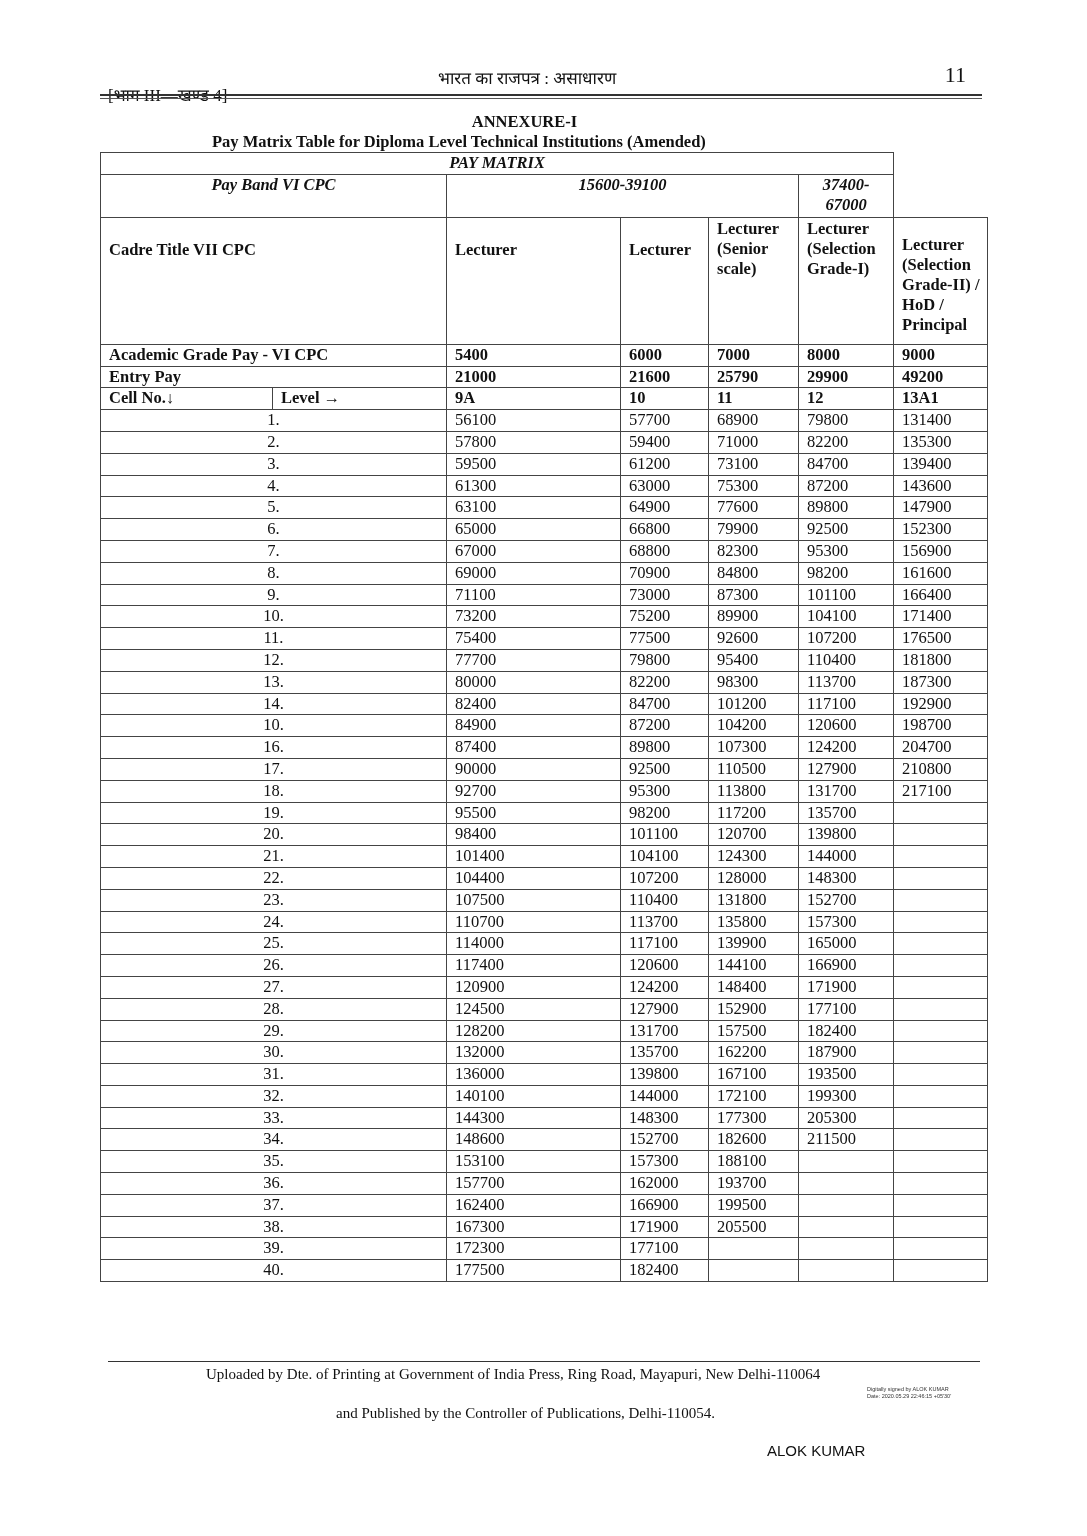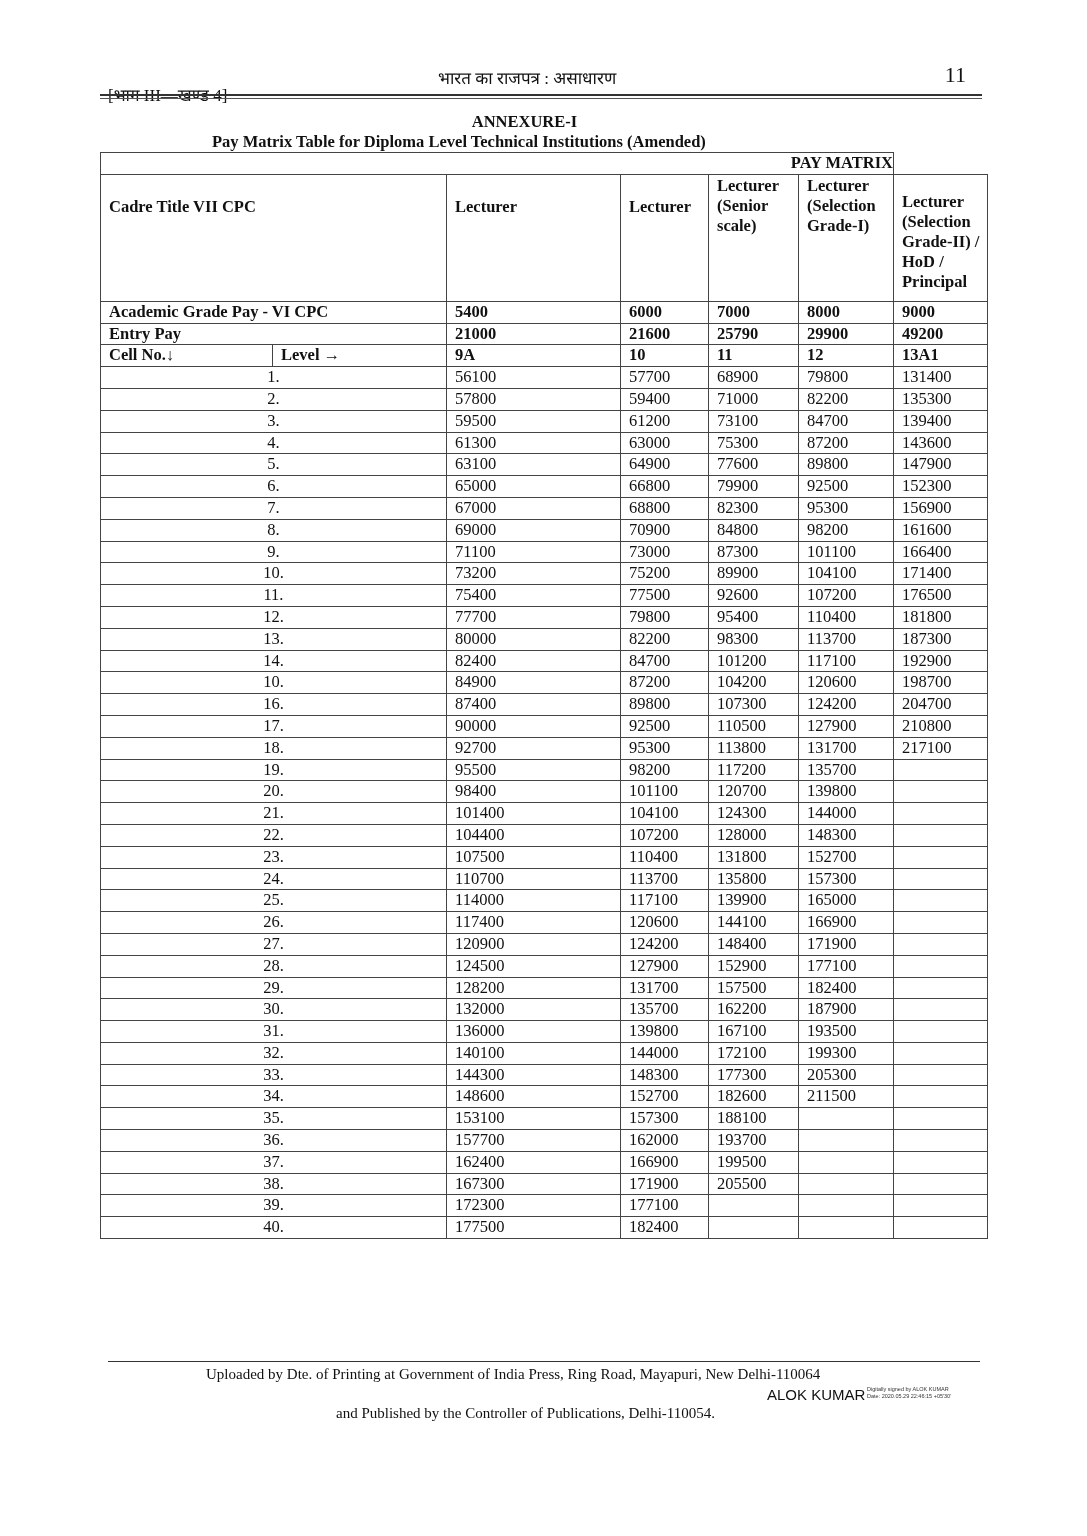--- a/index.html
+++ b/index.html
@@ -8,27 +8,27 @@
   .rh-left { position: absolute; left: 0; top: 17px; font-size: 17px; }
   .rh-center { position: absolute; left: 330px; top: 0; font-size: 17px; }
   .rh-right { position: absolute; right: 0; top: -4px; font-size: 22px; }
   .rule-top1 { position: absolute; top: 94px; left: 100px; width: 882px; height: 2px; background: #333; }
   .rule-top2 { position: absolute; top: 98px; left: 100px; width: 882px; height: 1px; background: #555; }
   .annex-title { position: absolute; top: 112px; left: 0; width: 1049px; text-align: center; font-weight: bold; font-size: 16.5px; }
   .annex-sub { position: absolute; top: 132px; left: 212px; font-weight: bold; font-size: 16.5px; }
   table.matrix { position: absolute; top: 152px; left: 100px; width: 888px; border-collapse: collapse; table-layout: fixed; font-size: 16.5px; }
   table.matrix td { border: 1px solid #444; padding: 0 0 0 8px; height: 20.8px; line-height: 20px; vertical-align: top; }
   .b { font-weight: bold; }
-  .c { text-align: right; padding-left: 0 !important; }
+  .c { text-align: center; padding-left: 0 !important; font-style: italic; }
   .hdr-tall td { vertical-align: middle; }
   .num { text-align: center; padding-left: 0 !important; }
   .footer-rule { position: absolute; top: 1361px; left: 108px; width: 872px; height: 1px; background: #333; }
   .footer1 { position: absolute; top: 1366px; left: 206px; font-size: 15px; }
   .footer2 { position: absolute; top: 1385px; left: 336px; font-size: 15px; margin-top: 20px; }
-  .sig-name { position: absolute; top: 1386px; left: 767px; font-family: "Liberation Sans", "DejaVu Sans", sans-serif; font-size: 15px; }
+  .sig-name { position: absolute; top: 1442px; left: 767px; font-family: "Liberation Sans", "DejaVu Sans", sans-serif; font-size: 15px; }
   .sig-meta { position: absolute; top: 1386px; left: 867px; font-family: "Liberation Sans", "DejaVu Sans", sans-serif; font-size: 5.5px; line-height: 7px; color: #333; }
 </style>
 </head>
 <body>
 
 <div class="running-head">
   <span class="rh-left">[भाग III—खण्ड 4]</span>
   <span class="rh-center">भारत का राजपत्र : असाधारण</span>
   <span class="rh-right">11</span>
 </div>
@@ -44,20 +44,25 @@
       <col style="width:174px">
       <col style="width:174px">
       <col style="width:88px">
       <col style="width:90px">
       <col style="width:95px">
   </colgroup>
   <tbody id="matrix-body">
     <tr>
       <td colspan="6" class="b c">PAY MATRIX</td>
     </tr>
+    <tr>
+      <td colspan="2" class="b c" style="height:42px">Pay Band VI CPC</td>
+      <td colspan="3" class="b c">15600-39100</td>
+      <td class="b c">37400-<br>67000</td>
+    </tr>
     <tr class="hdr-tall">
       <td colspan="2" class="b" style="height:104px; vertical-align:top; padding-top:22px">Cadre Title VII CPC</td>
       <td class="b" style="vertical-align:top; padding-top:22px">Lecturer</td>
       <td class="b" style="vertical-align:top; padding-top:22px">Lecturer</td>
       <td class="b" style="vertical-align:top; padding-top:1px">Lecturer (Senior scale)</td>
       <td class="b" style="vertical-align:top; padding-top:1px">Lecturer (Selection Grade-I)</td>
       <td class="b" style="vertical-align:top; padding-top:17px">Lecturer (Selection Grade-II) / HoD / Principal</td>
     </tr>
     <tr>
       <td colspan="2" class="b">Academic Grade Pay - VI CPC</td>

